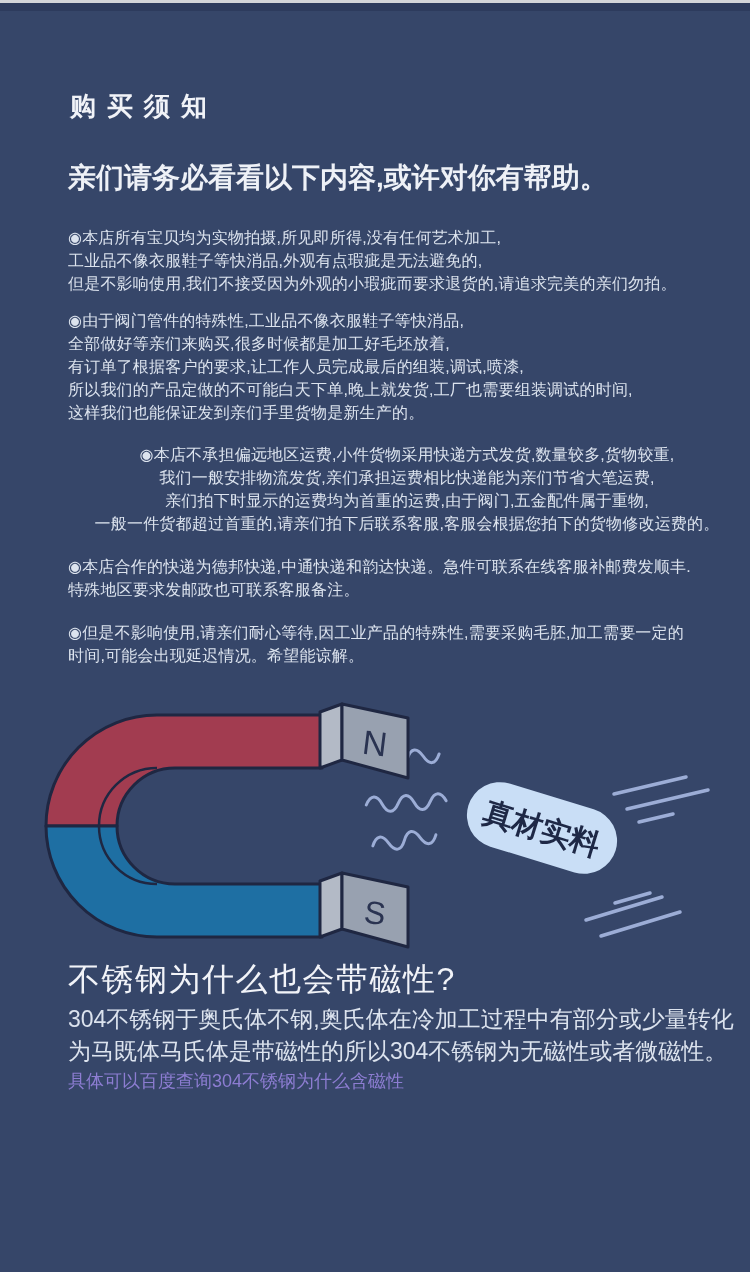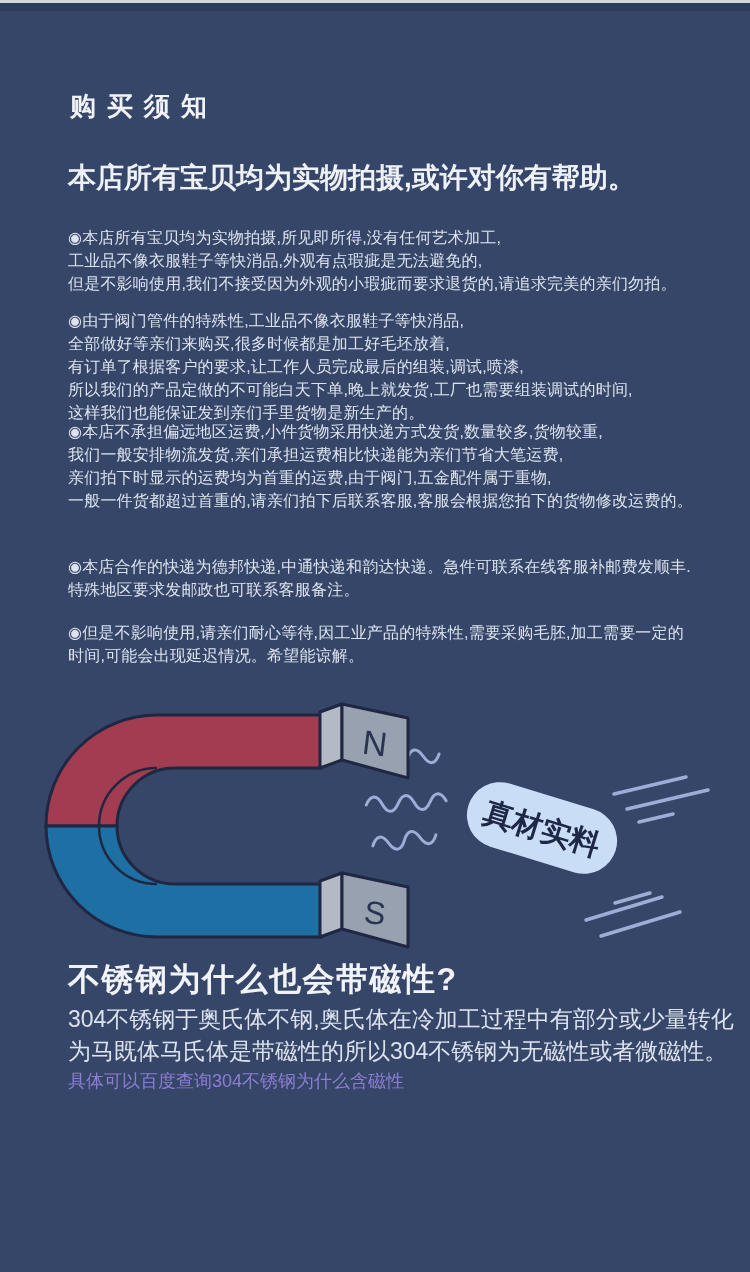--- a/index.html
+++ b/index.html
@@ -20,49 +20,49 @@
     position:absolute;left:68px;top:161px;margin:0;
     color:#eef1f7;font-size:28px;font-weight:bold;letter-spacing:0px;line-height:1.2;
   }
   .notice{
     position:absolute;left:68px;right:4px;margin:0;
     color:#dce3ee;font-size:16px;line-height:23px;letter-spacing:0.2px;
     white-space:pre-line;font-weight:400;
   }
   .notice-1{top:226px;}
   .notice-2{top:309px;}
-  .notice-3{top:420px;}
+  .notice-3{top:443px;text-align:center;}
   .notice-4{top:555px;}
   .notice-5{top:621px;}
 
   .illustration{position:absolute;left:30px;top:698px;width:690px;height:256px;}
 
   .magnetism-heading{
     position:absolute;left:68px;top:960px;margin:0;
-    color:#f1f3f8;font-size:32px;font-weight:bold;letter-spacing:1.5px;line-height:1.2;
+    color:#f1f3f8;font-size:32px;font-weight:normal;letter-spacing:1.5px;line-height:1.2;
   }
   .magnetism-body{
     position:absolute;left:68px;right:10px;top:1003px;margin:0;
     color:#dce3ee;font-size:23px;line-height:32px;letter-spacing:0px;
     white-space:pre-line;font-weight:400;
   }
   .magnetism-link{
     position:absolute;left:68px;right:10px;top:1066px;margin:0;
     color:#8d7dd2;font-size:18px;line-height:30px;font-weight:400;
   }
 </style>
 </head>
 <body>
 
 <div>
   <div class="top-strip"></div>
   <div class="top-band"></div>
 
   <h1 class="page-title">购买须知</h1>
-  <h2 class="page-subtitle">本店所有宝贝均为实物拍摄,或许对你有帮助。</h2>
+  <h2 class="page-subtitle">亲们请务必看看以下内容,或许对你有帮助。</h2>
 
   <p class="notice notice-1">◉本店所有宝贝均为实物拍摄,所见即所得,没有任何艺术加工,
 工业品不像衣服鞋子等快消品,外观有点瑕疵是无法避免的,
 但是不影响使用,我们不接受因为外观的小瑕疵而要求退货的,请追求完美的亲们勿拍。</p>
   <p class="notice notice-2">◉由于阀门管件的特殊性,工业品不像衣服鞋子等快消品,
 全部做好等亲们来购买,很多时候都是加工好毛坯放着,
 有订单了根据客户的要求,让工作人员完成最后的组装,调试,喷漆,
 所以我们的产品定做的不可能白天下单,晚上就发货,工厂也需要组装调试的时间,
 这样我们也能保证发到亲们手里货物是新生产的。</p>
   <p class="notice notice-3">◉本店不承担偏远地区运费,小件货物采用快递方式发货,数量较多,货物较重,

